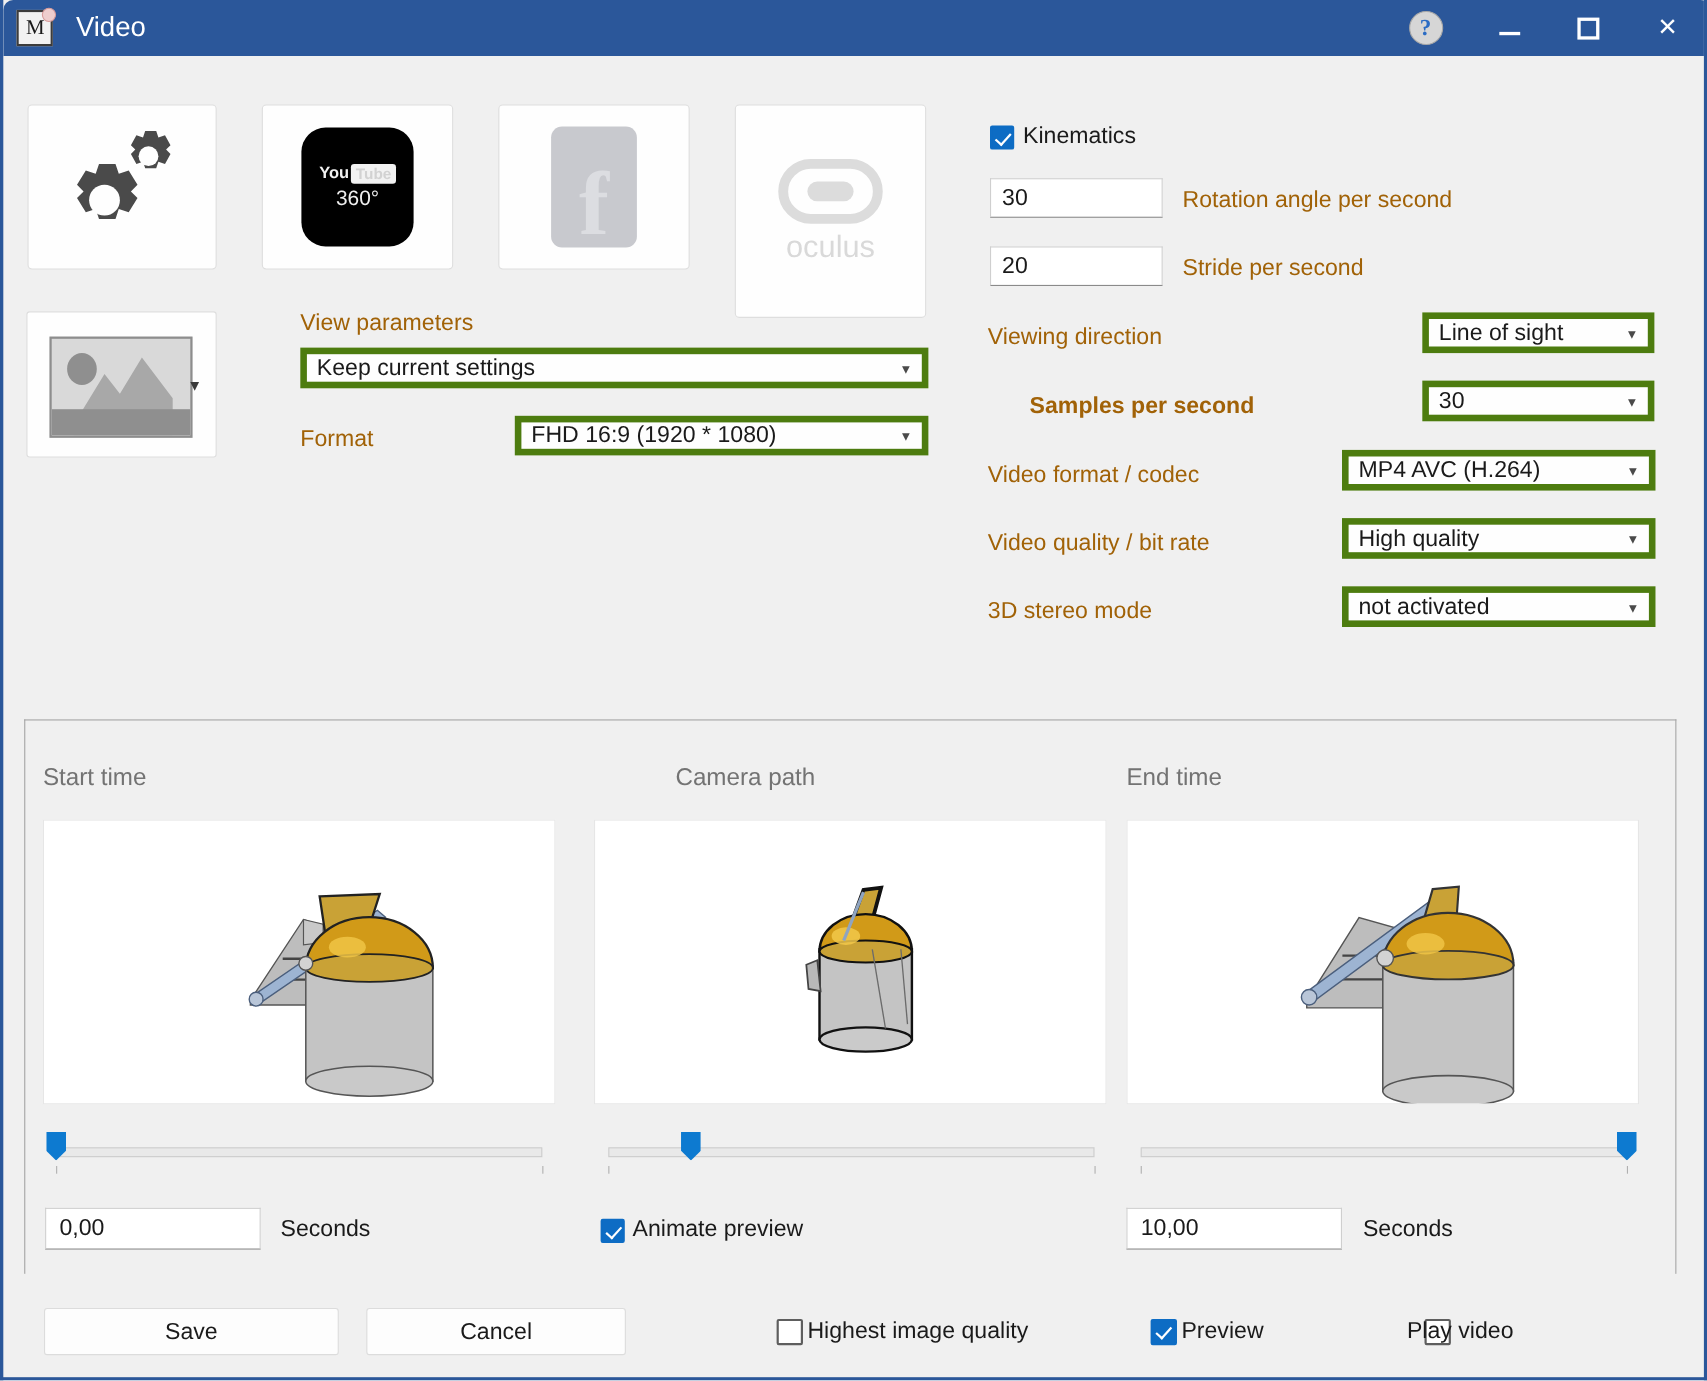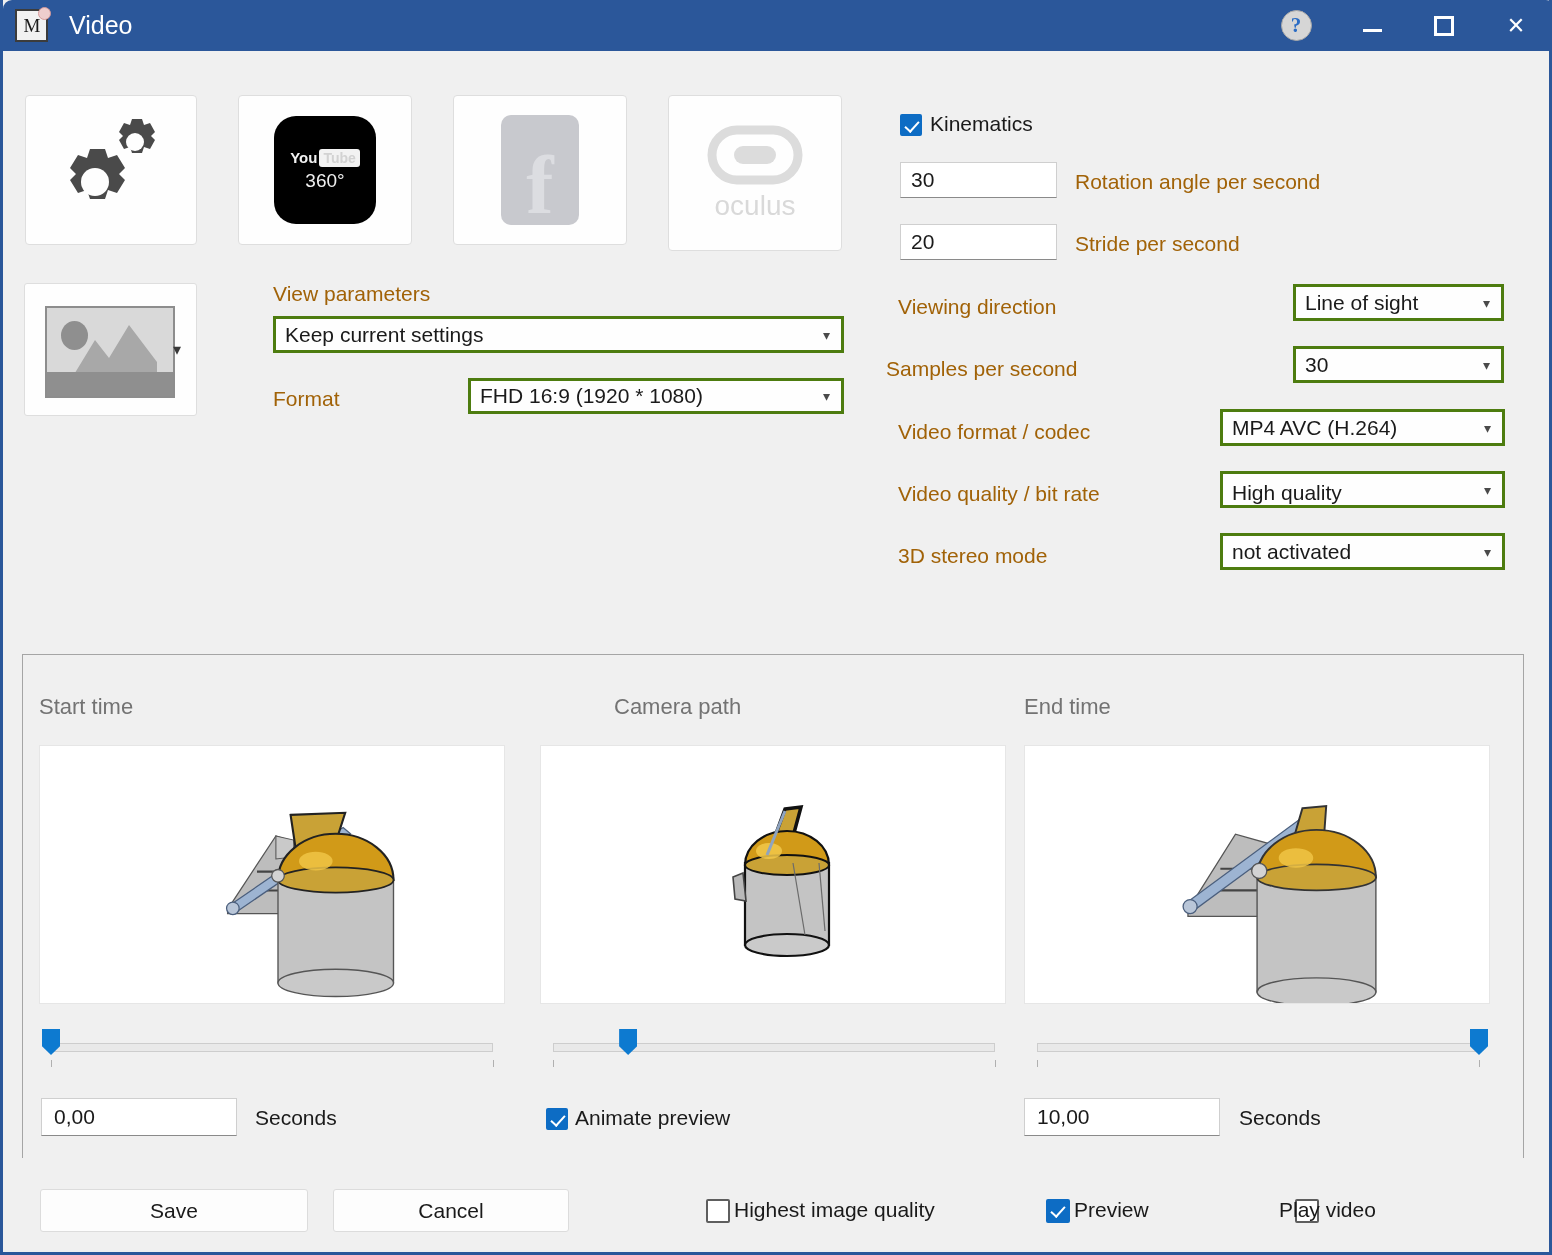--- a/index.html
+++ b/index.html
@@ -112,21 +112,21 @@
     border: 1px solid #dedede;
     border-radius: 4px;
     box-sizing: border-box;
     display: flex;
     align-items: center;
     justify-content: center;
   }
   #tile-settings { left: 22px;  top: 95px; width: 172px; height: 150px; }
   #tile-youtube  { left: 235px; top: 95px; width: 174px; height: 150px; }
   #tile-facebook { left: 450px; top: 95px; width: 174px; height: 150px; }
-  #tile-oculus   { left: 665px; top: 95px; width: 174px; height: 156px; }
+  #tile-oculus   { left: 665px; top: 95px; width: 174px; height: 194px; }
 
   #tile-preview {
     position: absolute;
     left: 21px; top: 283px;
     width: 173px; height: 133px;
     background: #fefefe;
     border: 1px solid #dedede;
     border-radius: 3px;
     box-sizing: border-box;
   }
@@ -158,21 +158,21 @@
 
   .field-label {
     position: absolute;
     font-size: 21px;
     color: #a16207;
     white-space: nowrap;
   }
   .combo {
     position: absolute;
     background: #fefefe;
-    border: 3px solid #4d7c0f;
+    border: 6px solid #4d7c0f;
     box-sizing: border-box;
     display: flex;
     align-items: center;
     padding-left: 9px;
     font-size: 21px;
     color: #1a1a1a;
   }
   .combo .caret {
     position: absolute;
     right: 11px;
@@ -231,21 +231,21 @@
 
   #cb-kinematics { left: 897px; top: 114px; }
   #lbl-kinematics { left: 927px; top: 112px; }
   #tb-rotation { left: 897px; top: 162px; width: 157px; height: 36px; }
   #lbl-rotation { left: 1072px; top: 170px; }
   #tb-stride { left: 897px; top: 224px; width: 157px; height: 36px; }
   #lbl-stride { left: 1072px; top: 232px; }
 
   #lbl-viewdir { left: 895px; top: 295px; }
   #combo-viewdir { left: 1290px; top: 284px; width: 211px; height: 37px; }
-  #lbl-samples { left: 883px; top: 357px; }
+  #lbl-samples { left: 933px; top: 357px; font-weight: bold; }
   #combo-samples { left: 1290px; top: 346px; width: 211px; height: 37px; }
   #lbl-codec { left: 895px; top: 420px; }
   #combo-codec { left: 1217px; top: 409px; width: 285px; height: 37px; }
   #lbl-bitrate { left: 895px; top: 482px; }
   #combo-bitrate { left: 1217px; top: 471px; width: 285px; height: 37px; align-items: flex-end; }
   #lbl-stereo { left: 895px; top: 544px; }
   #combo-stereo { left: 1217px; top: 533px; width: 285px; height: 37px; }
 
   
   #groupbox {

